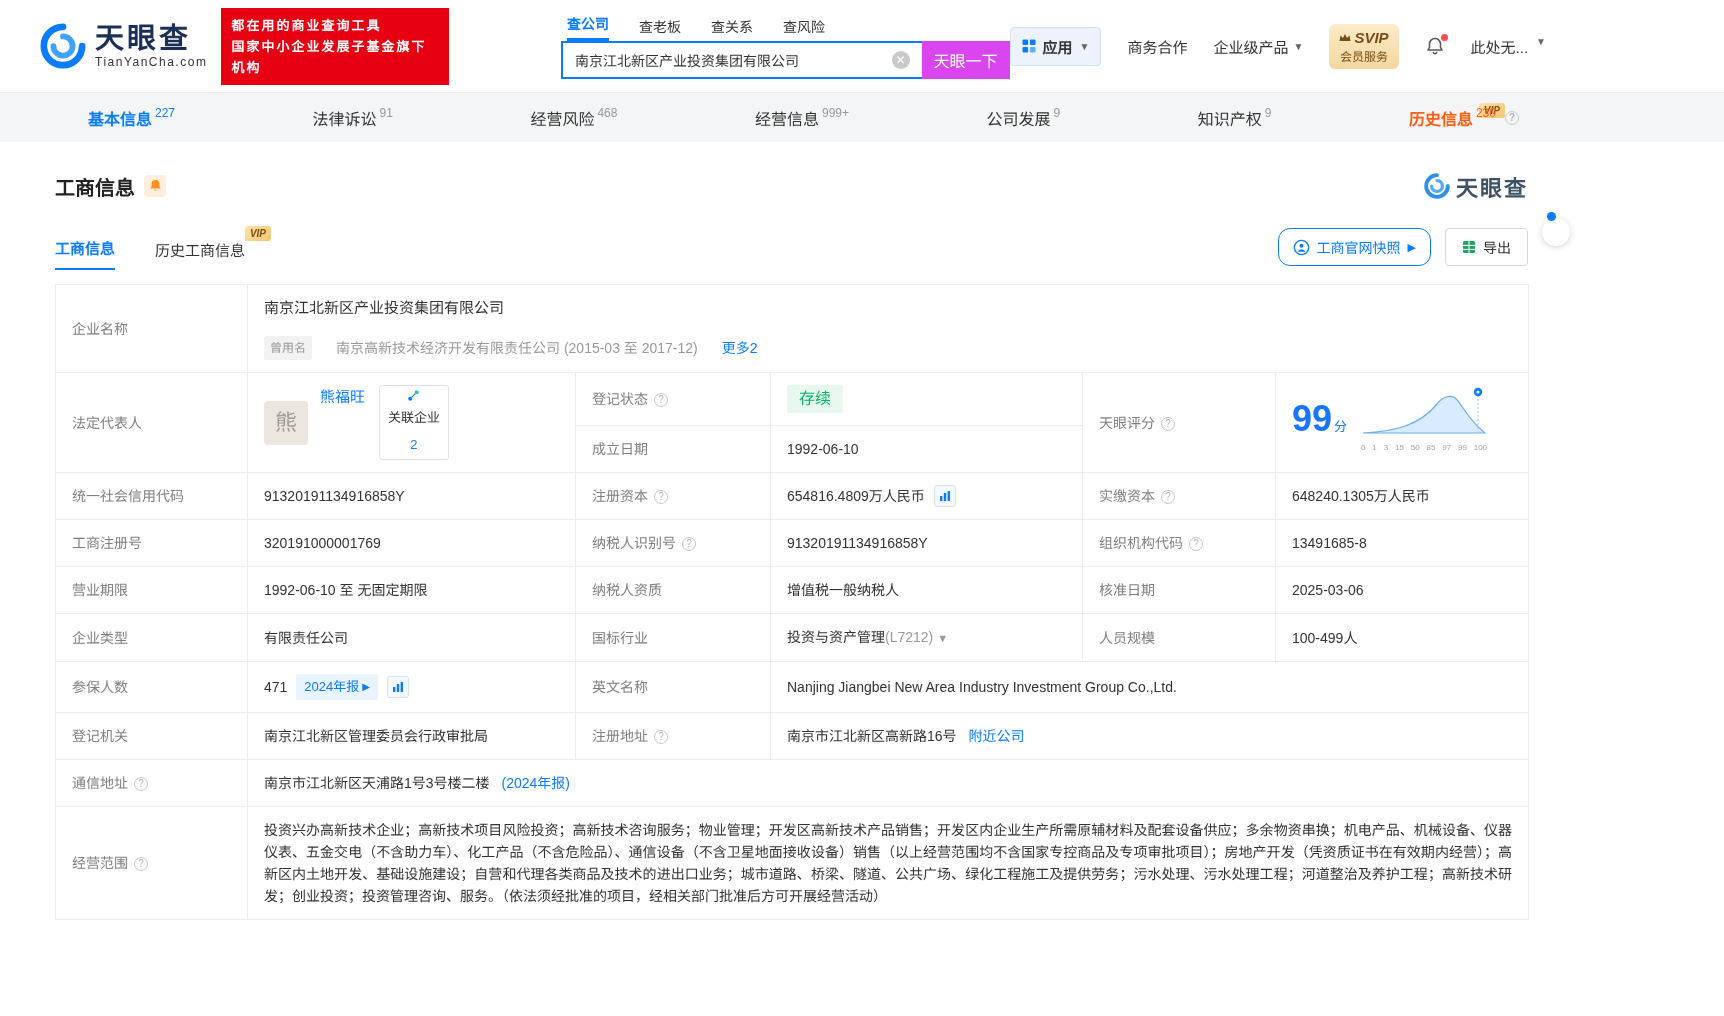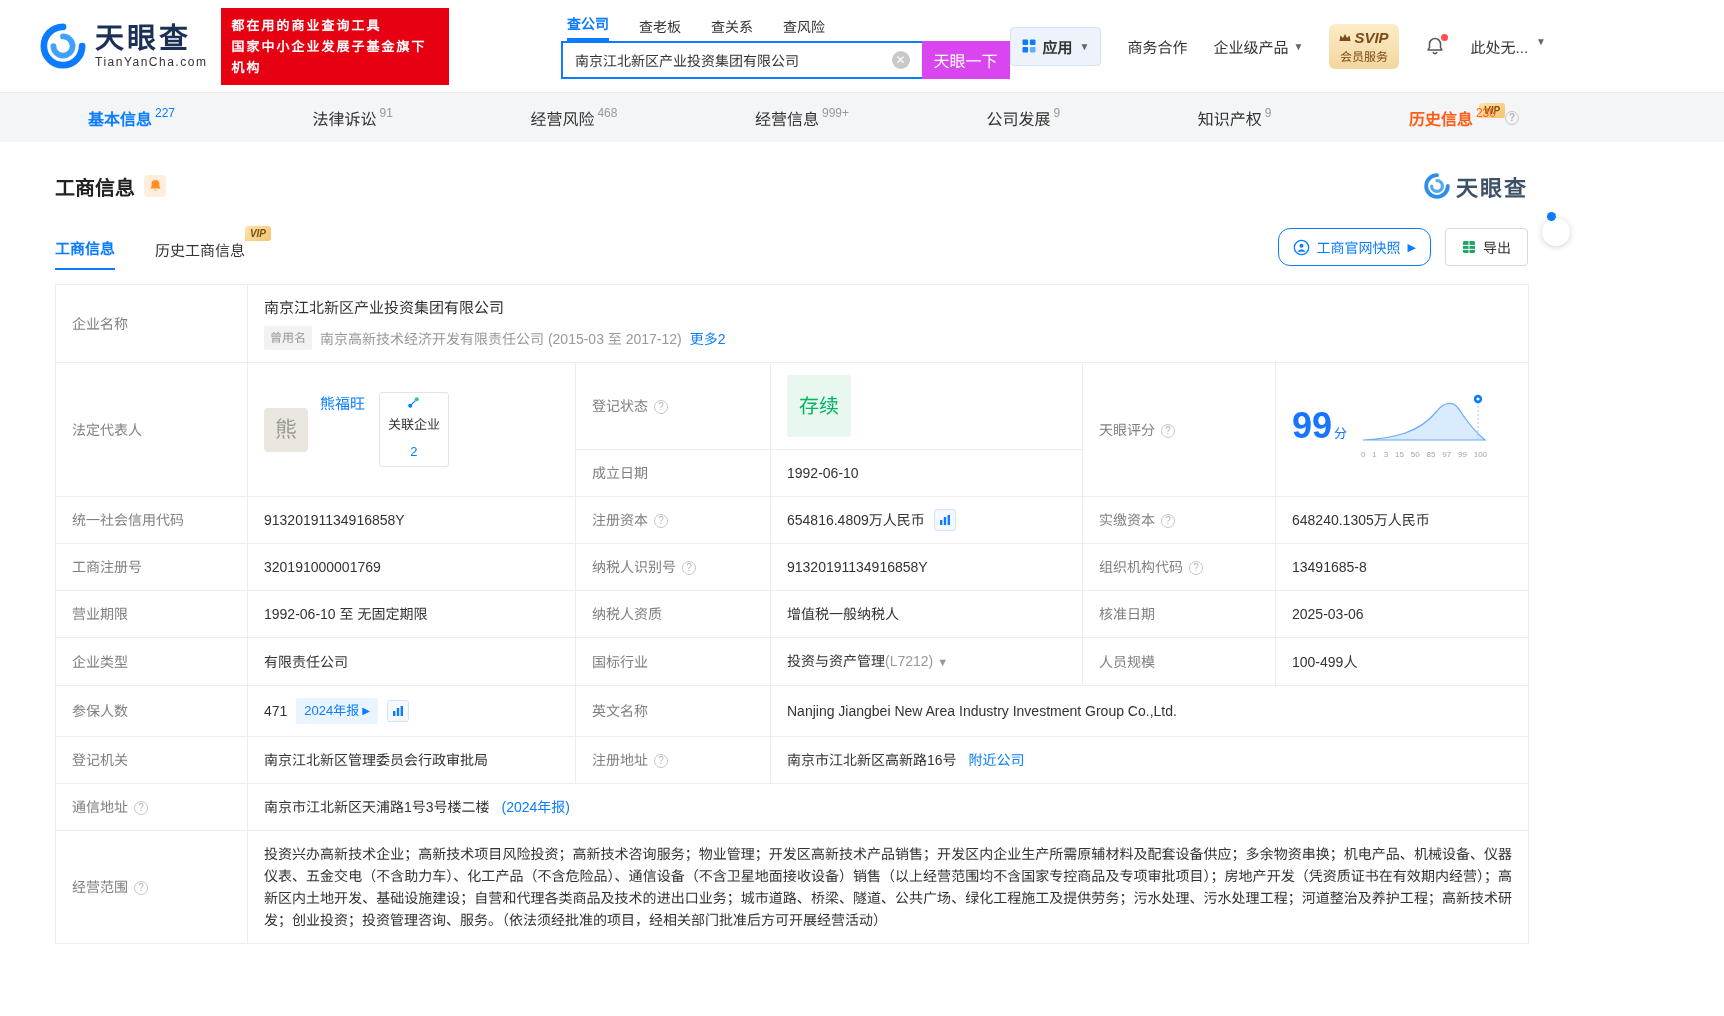--- a/index.html
+++ b/index.html
@@ -82,31 +82,31 @@
   .export-btn { display:flex; align-items:center; gap:7px; border:1px solid #d9d9d9; background:#fff;
                 border-radius:4px; padding:8px 16px; font-size:14px; color:#333; cursor:pointer;
                 margin-left:14px; margin-bottom:4px; font-family:inherit; }
 
   
   .info-table { width:1473px; border-collapse:collapse; table-layout:fixed; margin-top:14px; }
   .info-table td { border:1px solid #ebedf0; padding:12px 16px; font-size:14px; line-height:22px;
                    vertical-align:middle; color:#333; }
   td.lbl { color:#808080; }
   .cname { font-size:15px; color:#333; }
-  .former { margin-top:7px; font-size:14px; color:#999; display:flex; align-items:flex-end; gap:8px; flex-wrap:wrap; }
+  .former { margin-top:17px; font-size:14px; color:#999; display:flex; align-items:center; gap:24px; flex-wrap:wrap; }
   .former-badge { background:#f2f2f2; color:#999; font-size:12px; padding:1px 6px; border-radius:2px; }
   .rep { display:flex; align-items:center; gap:12px; }
   .avatar { width:44px; height:44px; background:#ebe7e0; color:#9b9b93; font-size:22px;
             display:flex; align-items:center; justify-content:center; border-radius:4px; cursor:pointer; flex:0 0 44px; }
   .rep-name { font-size:15px; }
   .rel-badge { display:inline-flex; align-items:center; gap:5px; border:1px solid #e3e3e3; border-radius:3px;
                padding:3px 8px; font-size:13px; color:#333; cursor:pointer; margin-left:10px; background:#fff;flex-direction:column; }
   .rel-badge b { font-weight:normal; }
-  .status-badge { display:inline-block; background:#e8f8ee; color:#00b365; padding:20px 12px;
-                  border-radius:3px; font-size:20px; }
+  .status-badge { display:inline-block; background:#e8f8ee; color:#00b365; padding:3px 12px;
+                  border-radius:3px; font-size:16px; }
   .score-wrap { display:flex; align-items:center; gap:14px; }
   .score-num { font-size:36px; font-weight:bold; color:#1775ff; }
   .score-unit { font-size:13px; color:#1775ff; margin-left:2px; }
   .chart-col { display:flex; flex-direction:column; }
   .axis { display:flex; justify-content:space-between; font-size:8px; color:#a6a6a6; width:126px; margin-top:1px; }
   .val-icon { display:flex; align-items:center; gap:9px; flex-wrap:wrap; }
   .chart-icon-btn { width:22px; height:22px; border:1px solid #cfe3fb; background:#f4f9ff; border-radius:3px;
                     display:inline-flex; align-items:center; justify-content:center; cursor:pointer; }
   .report-badge { background:#eaf4ff; color:#0b7cff; font-size:13px; padding:2px 8px; border-radius:2px;
                   display:inline-flex; align-items:center; gap:3px; cursor:pointer; }

